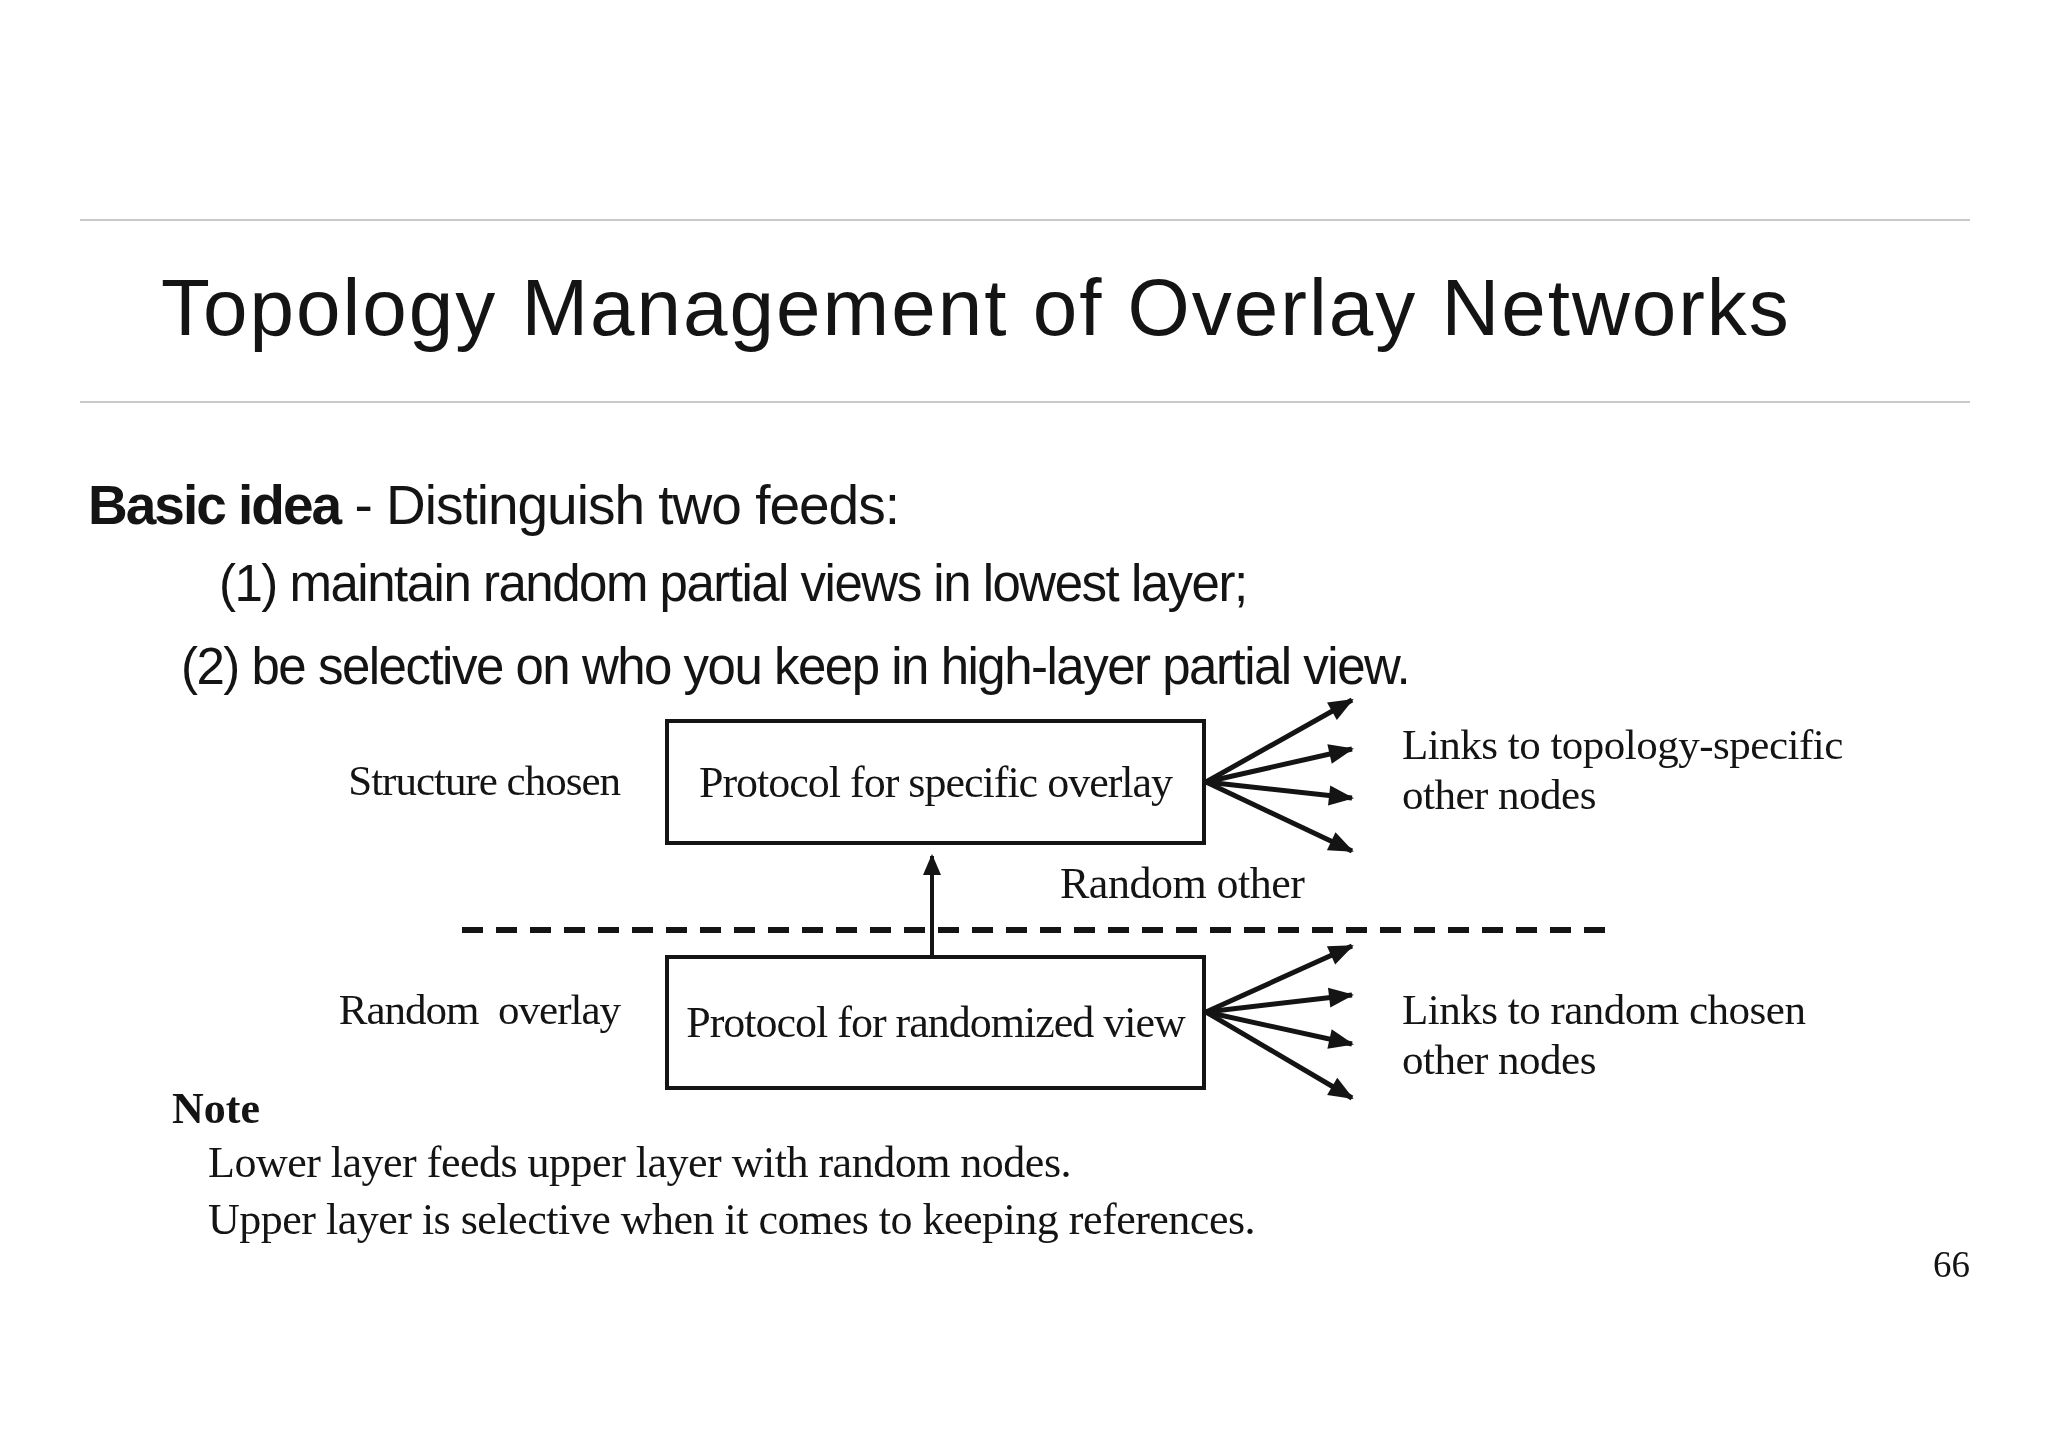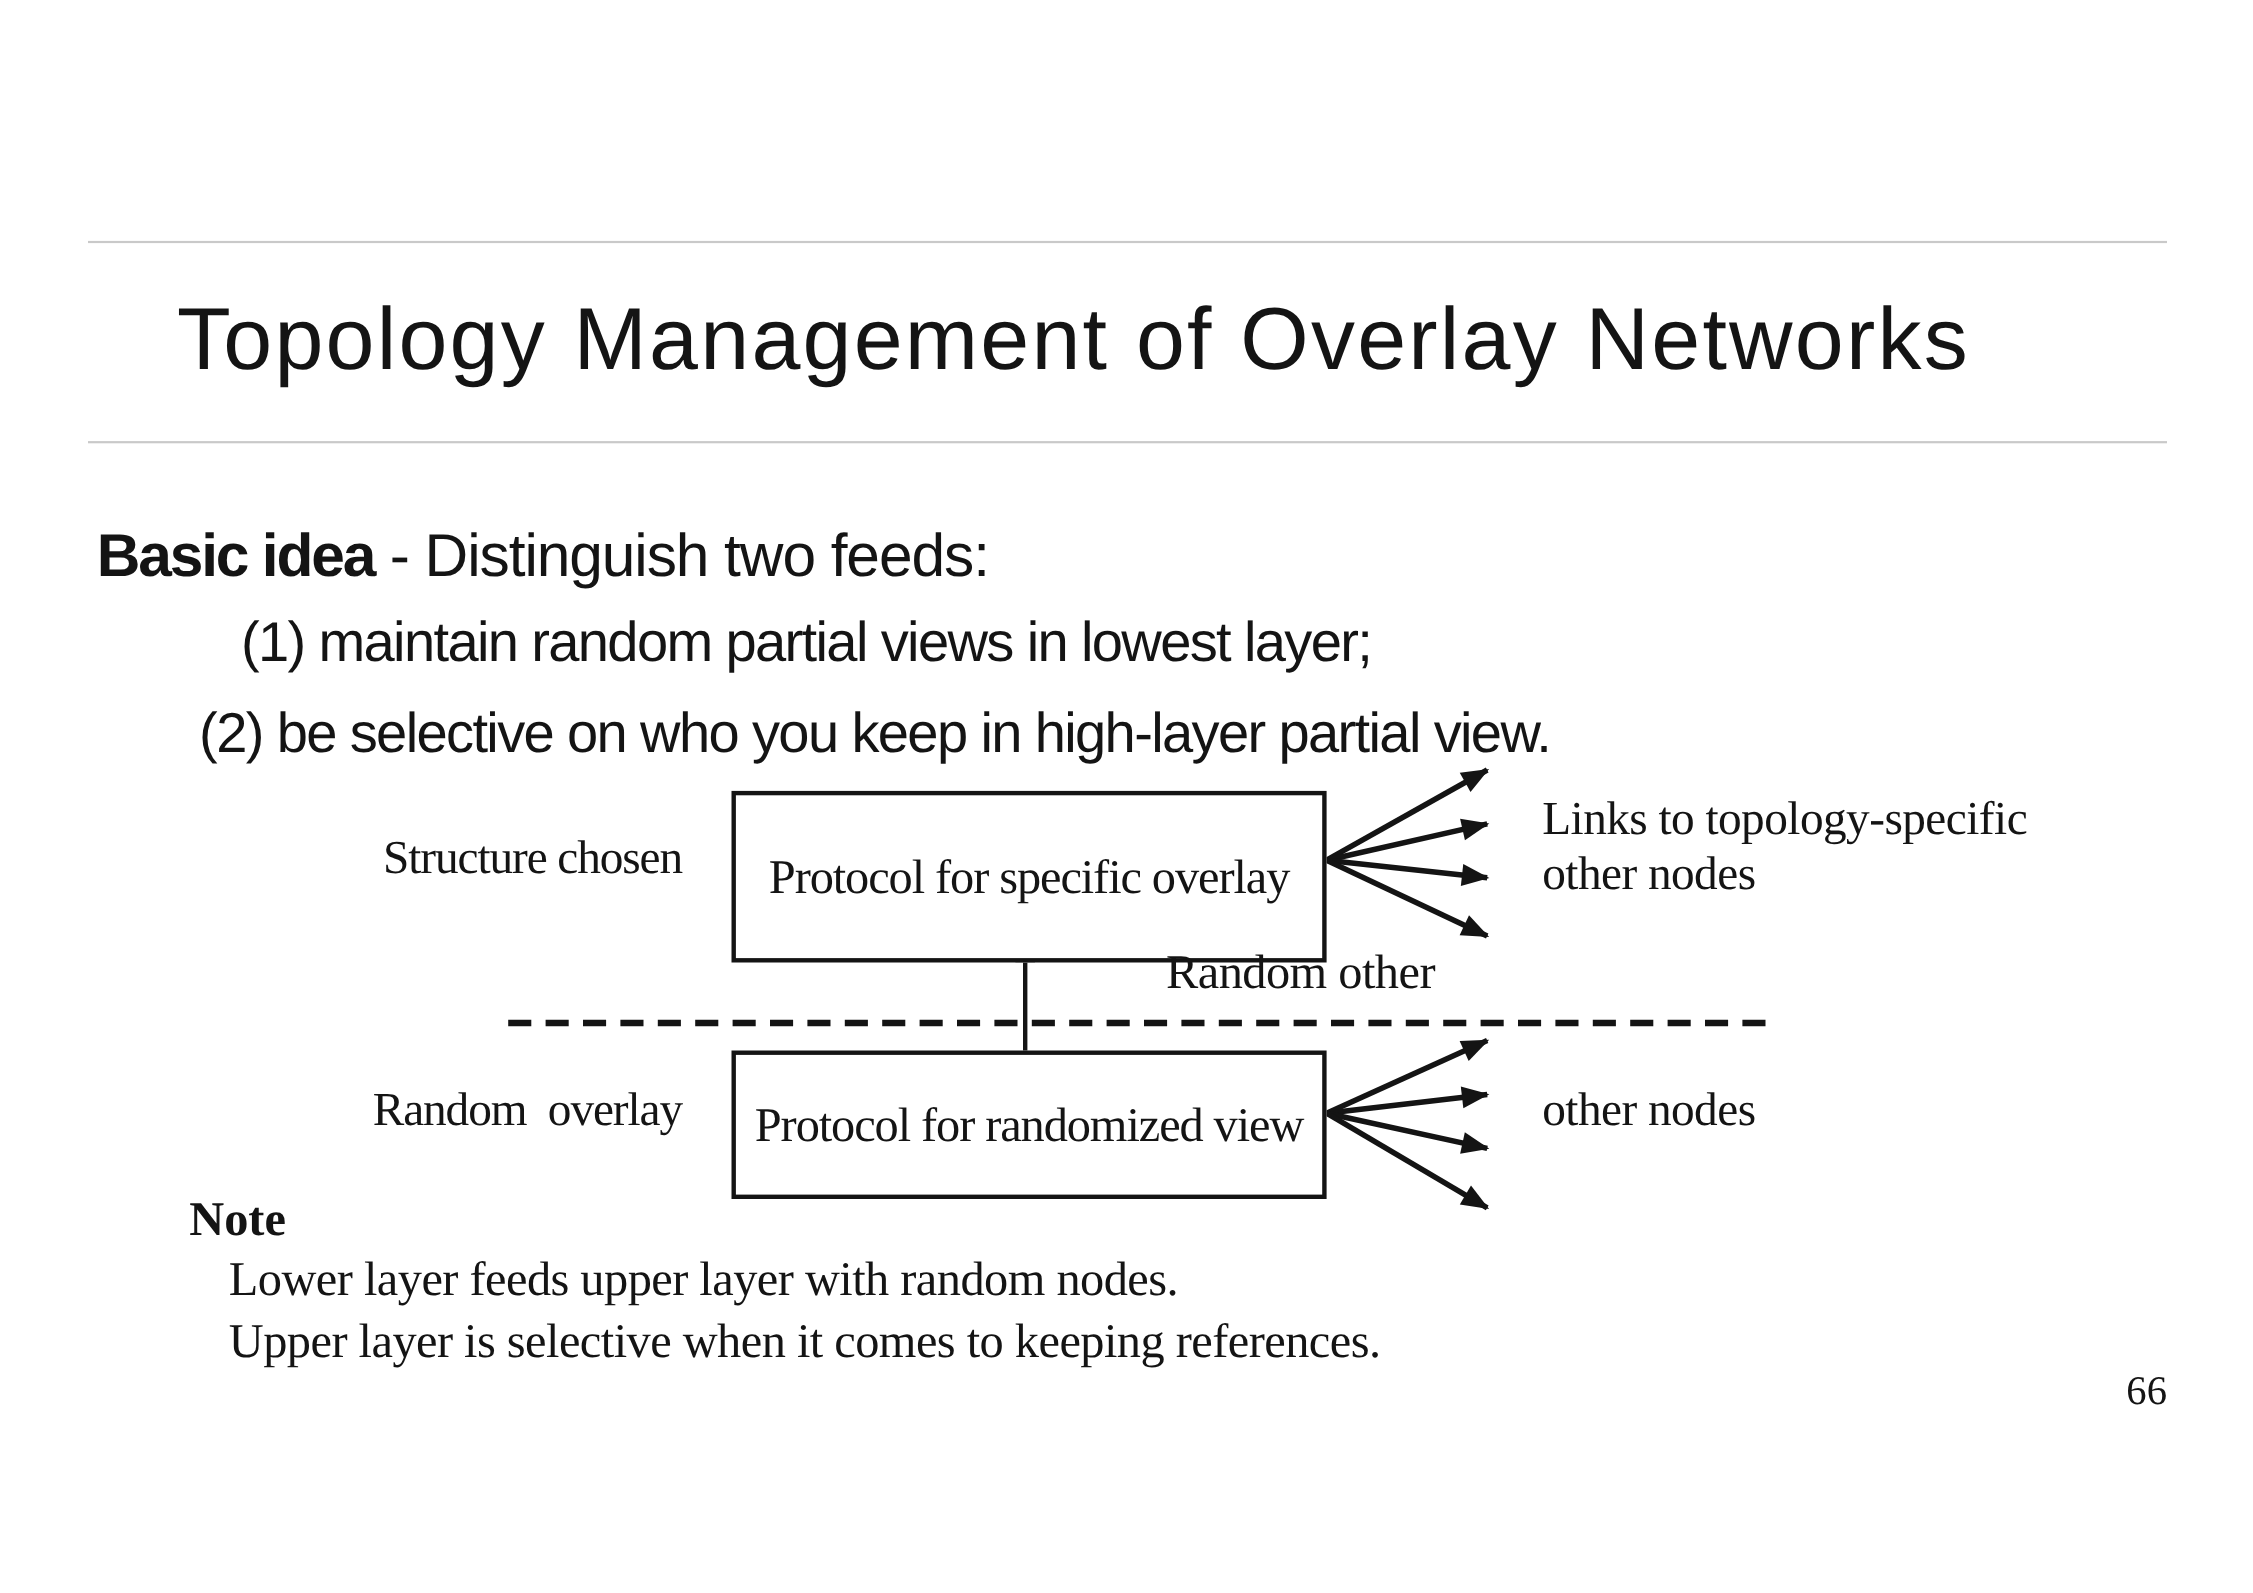--- a/index.html
+++ b/index.html
@@ -24,21 +24,21 @@
     letter-spacing:-1.5px;white-space:nowrap;
   }
   .item-1{top:558px;margin-left:38px;}
   .item-2{top:641px;text-align:center;}
   .proto-box{
     position:absolute;left:665px;width:541px;box-sizing:border-box;
     border:4px solid #141414;display:flex;align-items:center;justify-content:center;
     font-family:"Liberation Serif",serif;font-size:44px;letter-spacing:-1px;
     white-space:nowrap;background:#ffffff;
   }
-  .box-upper{top:719px;height:156px;}
+  .box-upper{top:719px;height:126px;}
   .box-lower{top:955px;height:135px;}
   .layer-label{
     position:absolute;left:300px;width:320px;text-align:right;
     font-family:"Liberation Serif",serif;font-size:43px;line-height:1;
     letter-spacing:-1px;white-space:pre;
   }
   .label-structure{top:759px;}
   .label-random{top:988px;}
   .links-label{
     position:absolute;left:1402px;font-family:"Liberation Serif",serif;
@@ -117,20 +117,21 @@
   <div>other nodes</div>
 </div>
 
 <div class="random-peer">Random other</div>
 
 <div class="layer-label label-random">Random  overlay</div>
 <div class="proto-box box-lower">
     <span>Protocol for randomized view</span>
   </div>
 <div class="links-label links-lower">
+  <div>Links to random chosen</div>
   <div>other nodes</div>
 </div>
 
 <div class="note-heading">Note</div>
 <div class="note-line note-line-1">Lower layer feeds upper layer with random nodes.</div>
 <div class="note-line note-line-2">Upper layer is selective when it comes to keeping references.</div>
 
 <div class="page-number">66</div>
 
 </body></html>

